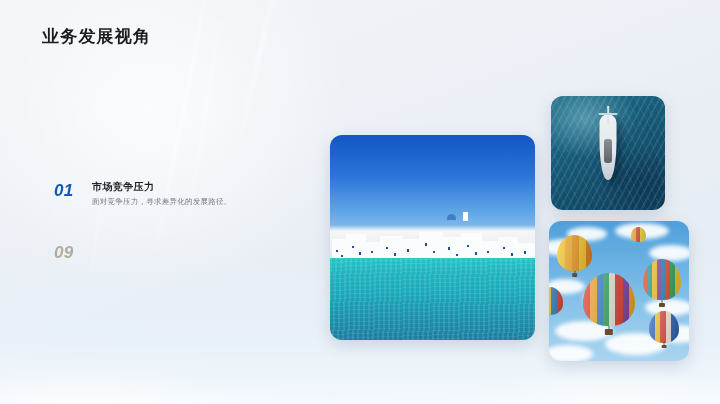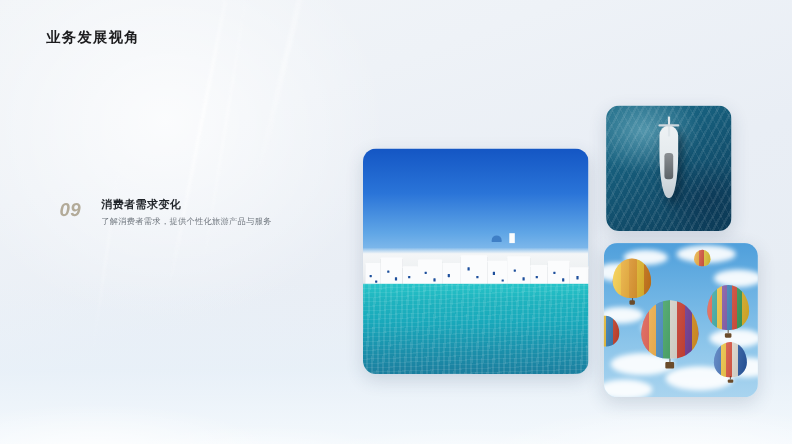--- a/index.html
+++ b/index.html
@@ -44,21 +44,21 @@
     position:absolute; left:-60px; top:-80px; width:420px; height:380px;
     background:radial-gradient(ellipse at center, rgba(255,255,255,.75), rgba(255,255,255,0) 68%);
     pointer-events:none;
   }
 
   
   .left-col { position:absolute; left:42px; top:0; width:268px; height:404px; }
 
   .page-title {
     position:absolute; left:0; top:25px;
-    font-size:13px; font-weight:bold; color:#1c1c1e;
+    font-size:17px; font-weight:bold; color:#1c1c1e;
     letter-spacing:1.2px; white-space:nowrap;
   }
   .headline {
     position:absolute; left:10px; top:74px;
     font-size:18px; font-weight:bold; color:#16181c;
     letter-spacing:1px; white-space:nowrap;
   }
   .subhead {
     position:absolute; left:11px; top:117px;
     font-size:8px; color:#6b7280; letter-spacing:.35px; white-space:nowrap;
@@ -201,27 +201,30 @@
   <div class="bg-sky"></div>
 
   <div class="left-col">
 
     <div class="page-title">业务发展视角</div>
 
 
 
     <div class="list">
 
+      <div class="item">
+        <div class="num" style="color:#1558b0">01</div>
+        <div class="body">
+          <div class="it-title">市场竞争压力</div>
+          <div class="it-desc">面对竞争压力，寻求差异化的发展路径。</div>
+        </div>
+      </div>
 
       <div class="item">
         <div class="num" style="color:#b3ab99">09</div>
-        <div class="body">
-          <div class="it-title">消费者需求变化</div>
-          <div class="it-desc">了解消费者需求，提供个性化旅游产品与服务</div>
-        </div>
       </div>
 
 
     </div>
   </div>
 
   <div class="photo photo-main">
     <div class="gv-sky"></div>
     <div class="gv-town">
       <div class="gv-blk" style="left:2px;  top:34%; width:16px; height:66%;"></div>

